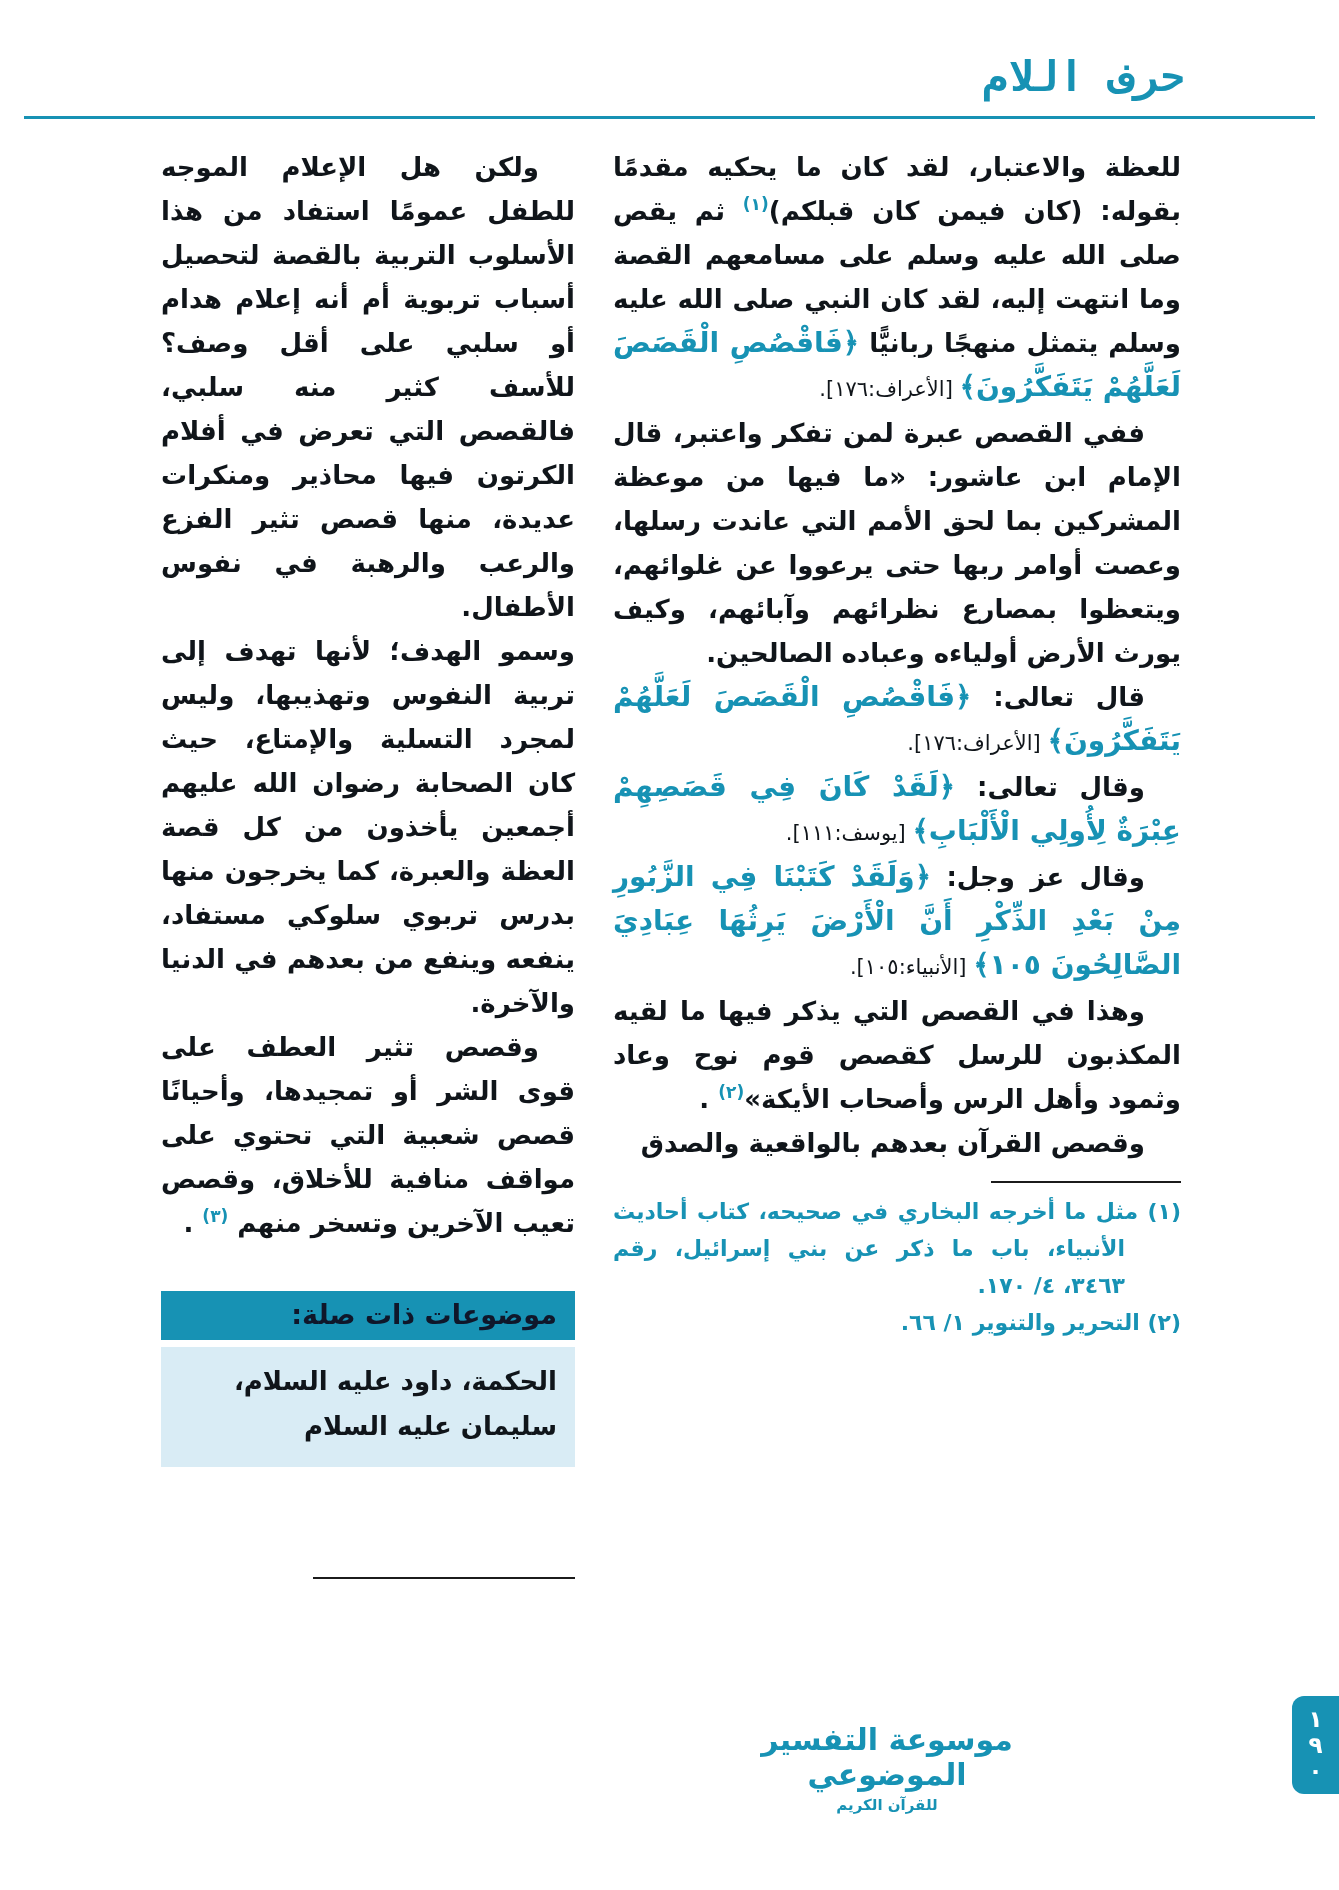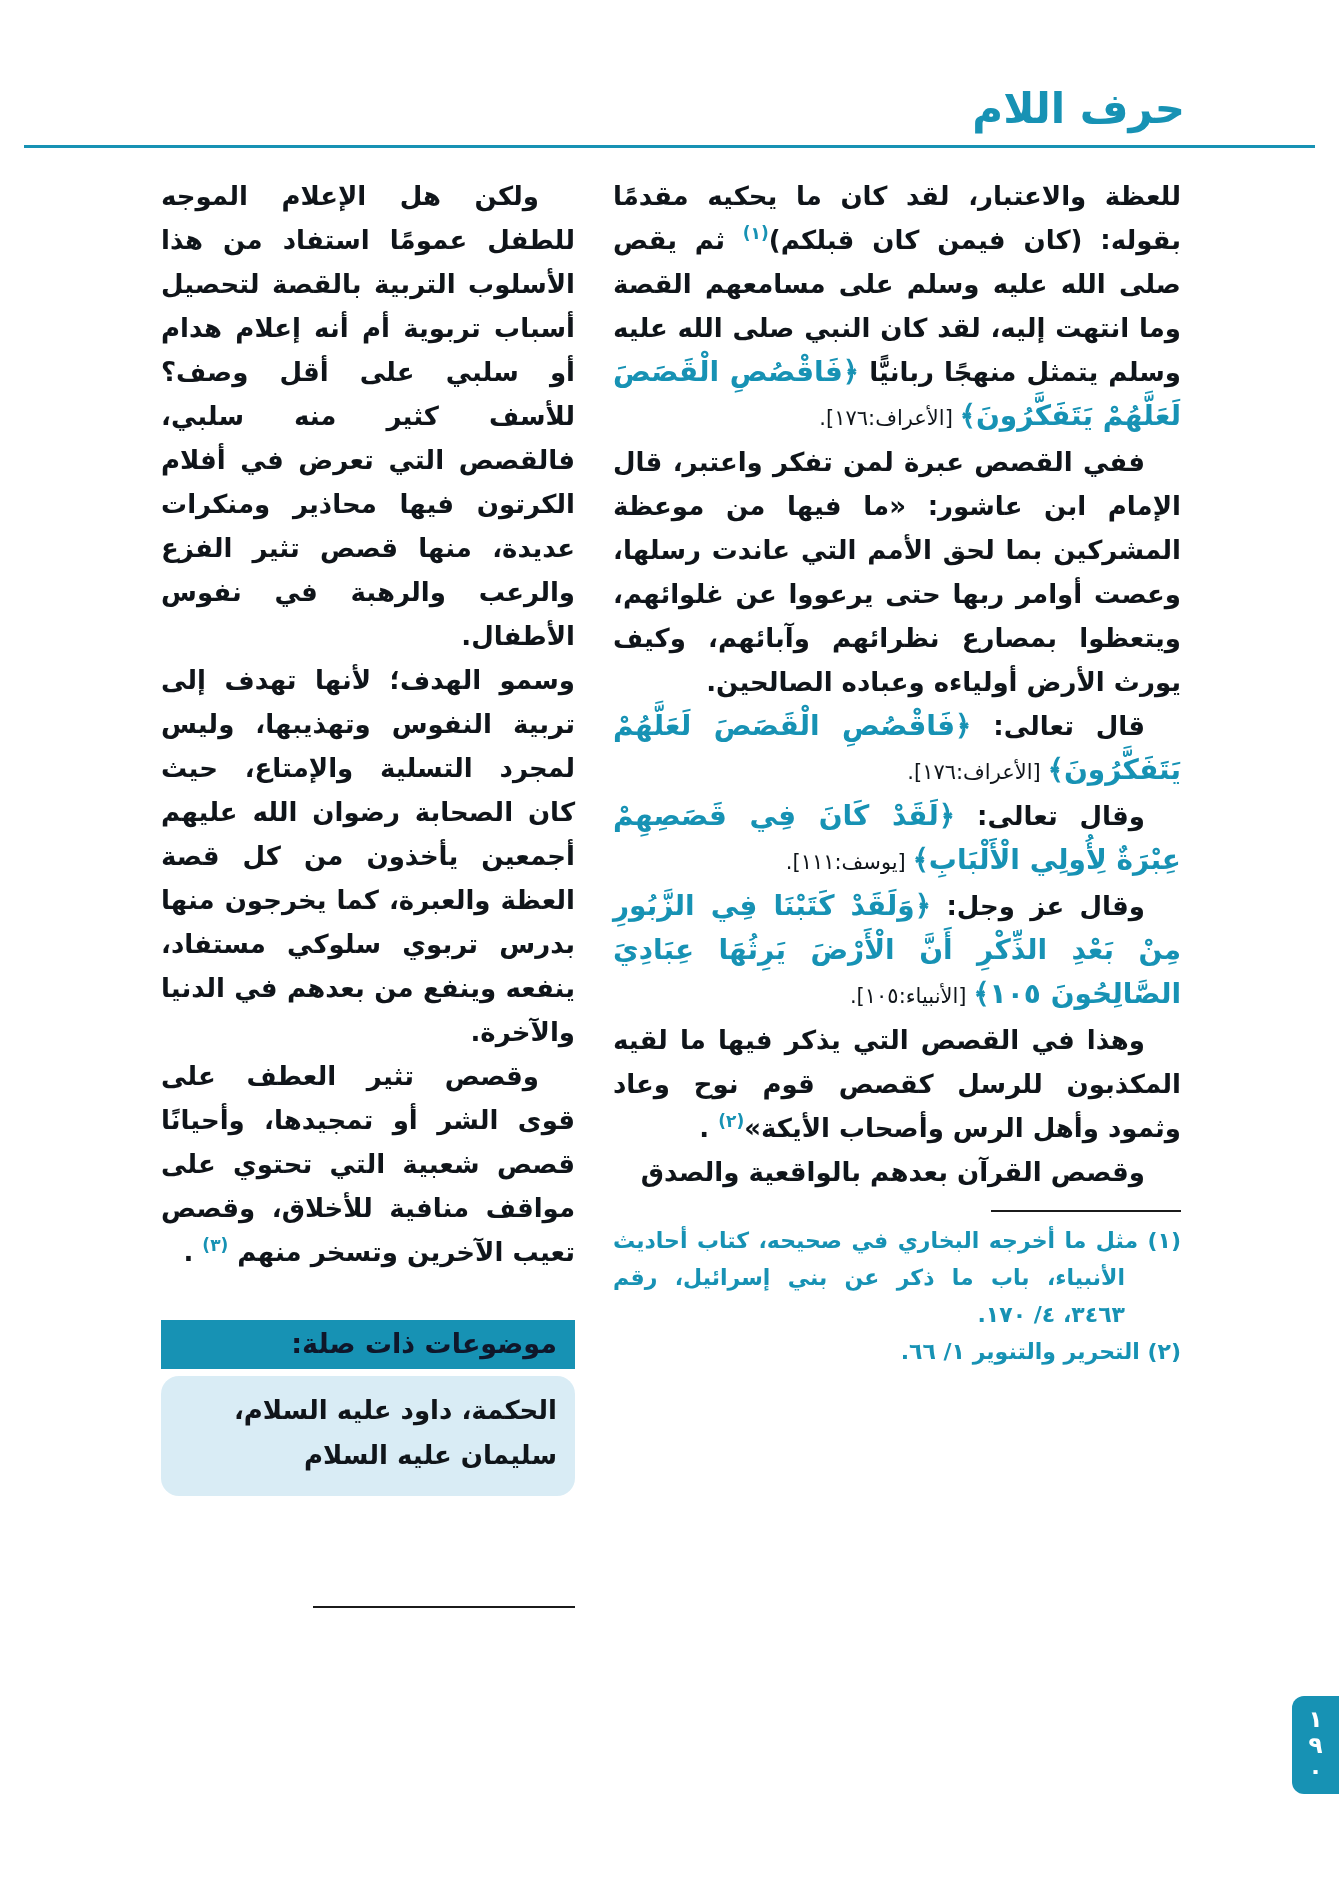--- a/index.html
+++ b/index.html
@@ -10,21 +10,21 @@
     position:relative;
     width:1339px; height:1890px;
     margin:0 auto;
     background:var(--page-bg,#ffffff);
     direction:rtl;
     overflow:hidden;
     color:var(--ink,#10151a);
   }
 
   
-  .page-header { padding:84px 154px 0 0; }
+  .page-header { padding:52px 154px 0 0;font-family:Liberation Mono, monospace; }
   .chapter-title {
     display:inline-block;
     color:var(--accent,#1792b4);
     font-size:42px;
     font-weight:700;
     letter-spacing:1px;
   }
   .header-rule {
     border-top:3px solid var(--accent,#1792b4);
     margin:12px 24px 0 24px;
@@ -77,21 +77,20 @@
     padding:8px 18px 10px;
   }
   .box-body {
     margin-top:7px;
     background:var(--related-bg,#d9ecf5);
     color:var(--ink,#10151a);
     font-size:26px;
     font-weight:700;
     line-height:45px;
     padding:12px 18px 18px;
-    border-radius:18px;
   }
 
   
   .footnotes {
     font-size:22px;
     line-height:37px;
     font-weight:700;
     color:var(--accent,#1792b4);
   }
   .footnotes-right { margin-top:16px; }
@@ -176,18 +175,22 @@
           <div class="box-header">موضوعات ذات صلة:</div>
           <div class="box-body">الحكمة، داود عليه السلام، سليمان عليه السلام</div>
         </div>
       <div class="footnotes footnotes-left">
         <div class="fn-rule fn-rule-left"></div>
       </div>
     </section>
 
   </div>
 
+  <div class="logo">
+    <div class="logo-main">موسوعة التفسير الموضوعي</div>
+    <div class="logo-sub">للقرآن الكريم</div>
+  </div>
 
   <div class="page-tab">
     <span class="page-num">١٩٠</span>
   </div>
 
 </div>
 
 </body></html>

